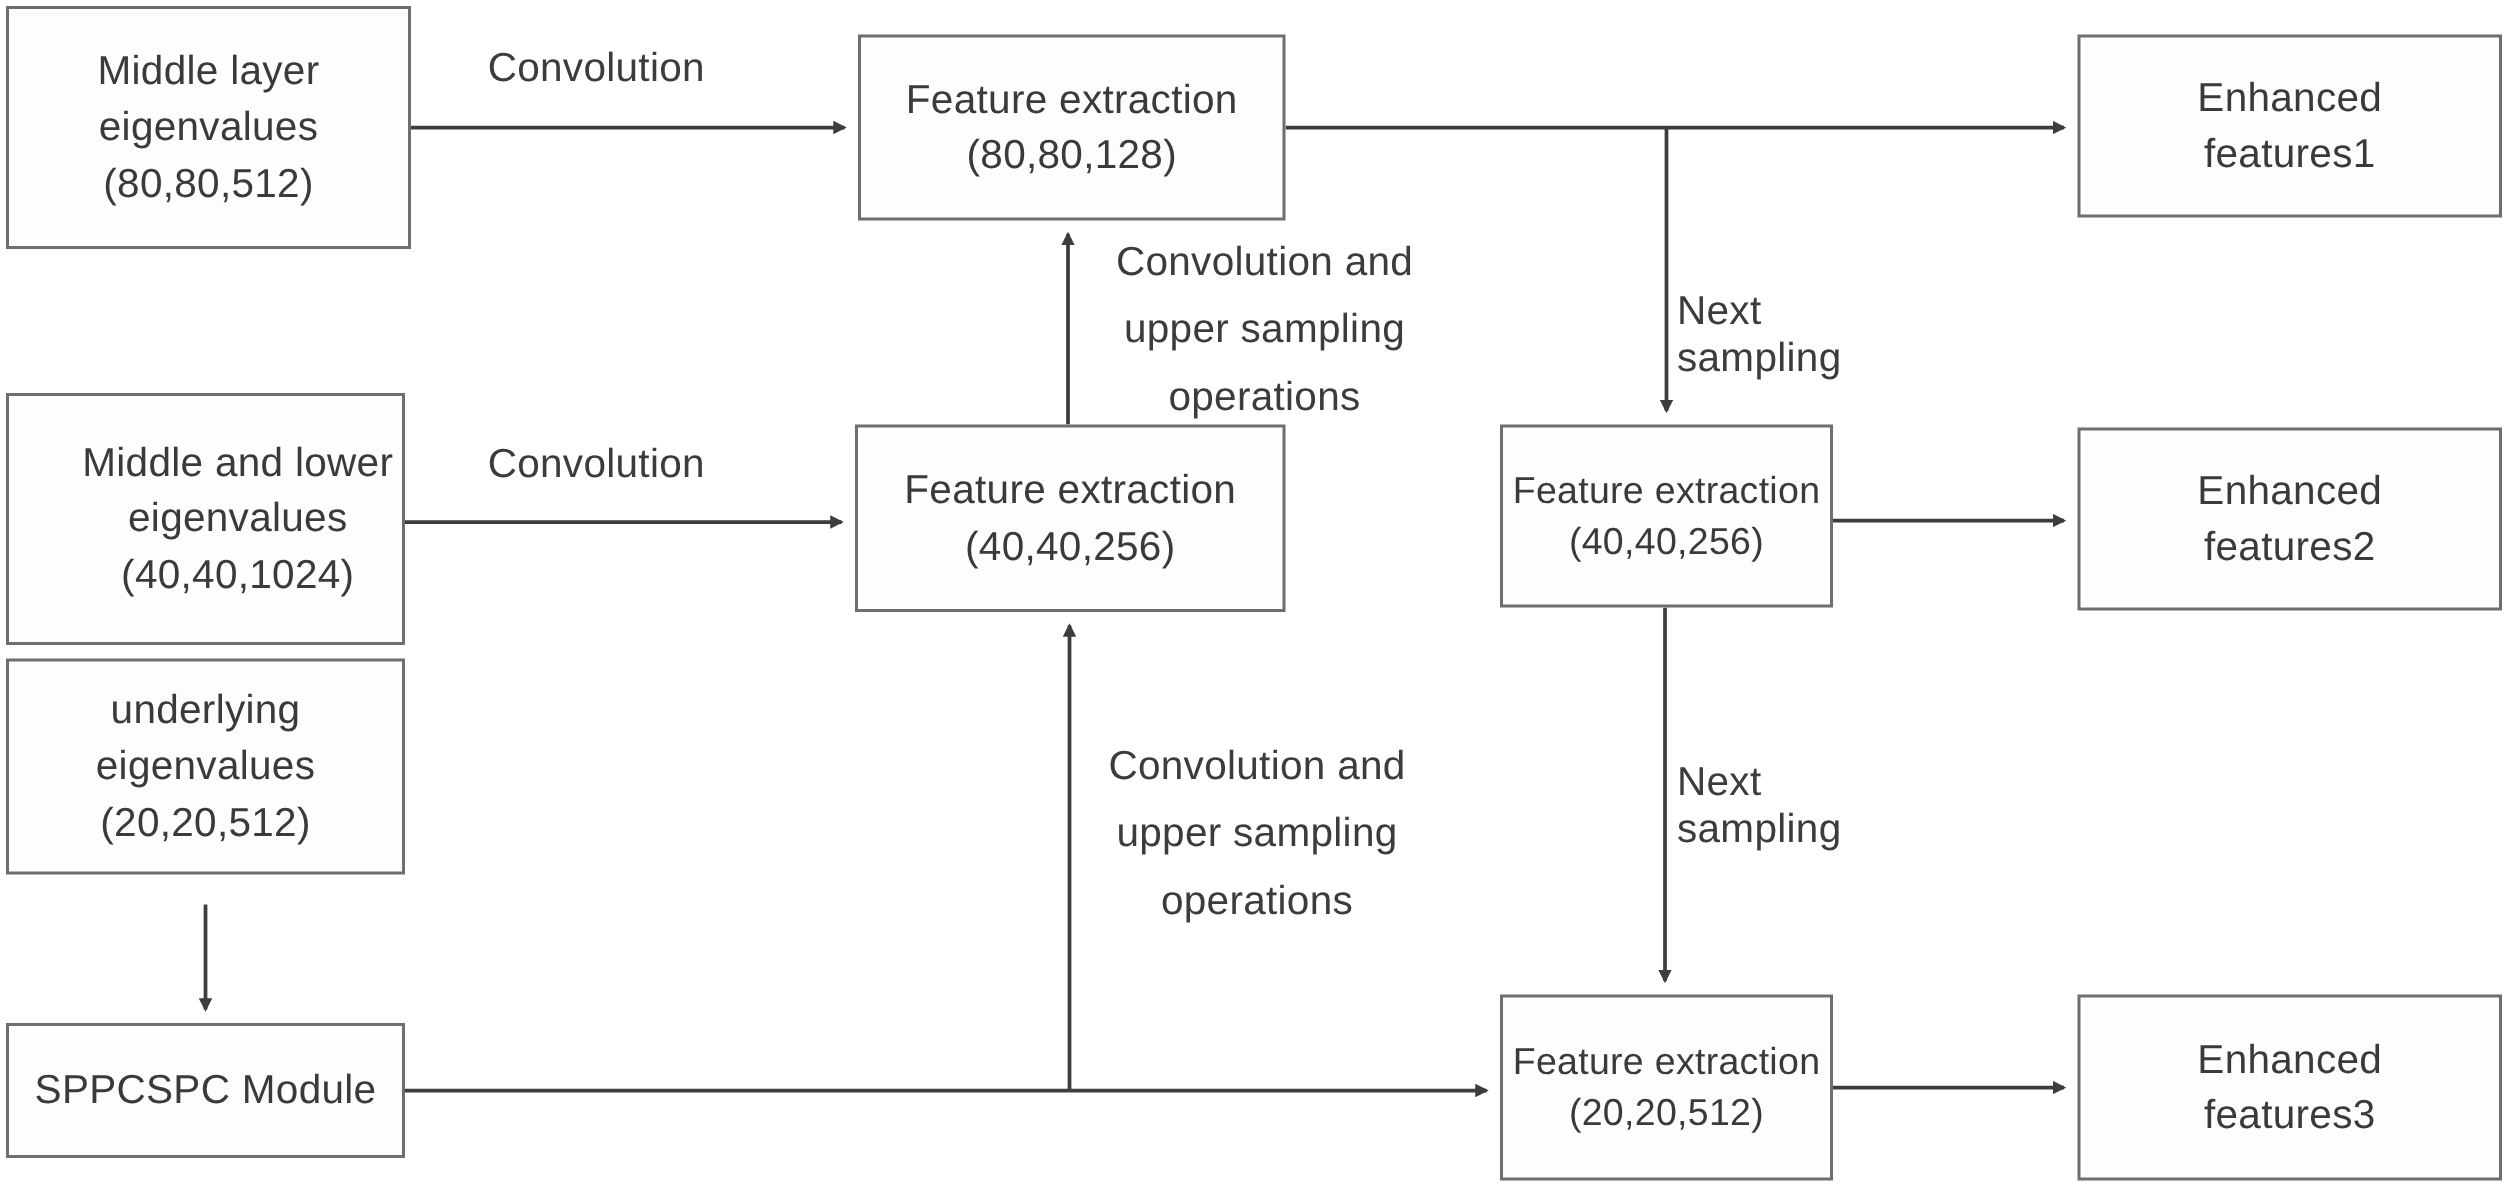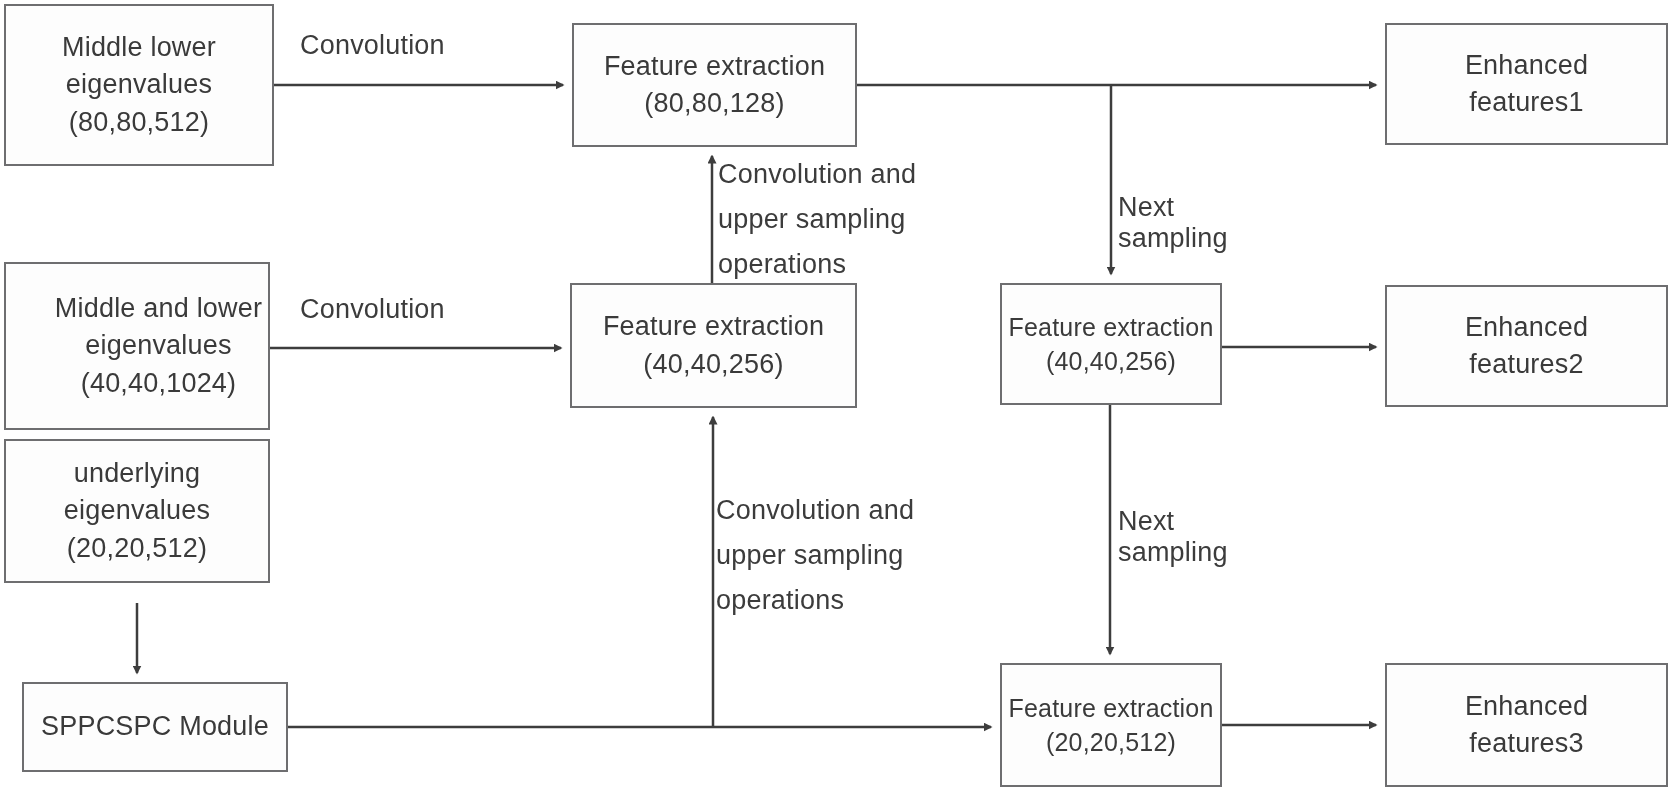--- a/index.html
+++ b/index.html
@@ -29,28 +29,29 @@
     text-align: center;
     white-space: pre-line;
     font-size: 27px;
     line-height: 1.38;
     letter-spacing: 0.2px;
   }
   .edge-label {
     position: absolute;
     color: #3c3c3c;
     font-size: 27px;
+    text-align: center;
     white-space: pre-line;
     letter-spacing: 0.2px;
   }
   
   .n-middle-layer   { left: 4px;    top: 4px;   width: 270px; height: 162px; }
   .n-middle-lower   { left: 4px;    top: 262px; width: 266px; height: 168px; padding-left: 43px; }
   .n-underlying     { left: 4px;    top: 439px; width: 266px; height: 144px; }
-  .n-sppcspc        { left: 22px;    top: 682px; width: 266px; height: 90px;  }
+  .n-sppcspc        { left: 4px;    top: 682px; width: 266px; height: 90px;  }
   .n-fe-80          { left: 572px;  top: 23px;  width: 285px; height: 124px; }
   .n-fe-40-mid      { left: 570px;  top: 283px; width: 287px; height: 125px; }
   .n-fe-40-right    { left: 1000px; top: 283px; width: 222px; height: 122px; font-size: 25px; }
   .n-fe-20-right    { left: 1000px; top: 663px; width: 222px; height: 124px; font-size: 25px; }
   .n-enhanced-1     { left: 1385px; top: 23px;  width: 283px; height: 122px; }
   .n-enhanced-2     { left: 1385px; top: 285px; width: 283px; height: 122px; }
   .n-enhanced-3     { left: 1385px; top: 663px; width: 283px; height: 124px; }
   
   .l-conv-top       { left: 300px;  top: 30px;  width: 195px; }
   .l-conv-mid       { left: 300px;  top: 294px; width: 195px; }
@@ -89,21 +90,21 @@
       <line x1="713" y1="727" x2="713" y2="417" marker-end="url(#arrow)"></line>
 
       <line x1="1110" y1="405" x2="1110" y2="654" marker-end="url(#arrow)"></line>
 
       <line x1="1222" y1="347" x2="1376" y2="347" marker-end="url(#arrow)"></line>
 
       <line x1="1222" y1="725" x2="1376" y2="725" marker-end="url(#arrow)"></line>
     </g>
   </svg>
 
-  <div class="node n-middle-layer">Middle lower
+  <div class="node n-middle-layer">Middle layer
 eigenvalues
 (80,80,512)</div>
   <div class="node n-middle-lower">Middle and lower
 eigenvalues
 (40,40,1024)</div>
   <div class="node n-underlying">underlying
 eigenvalues
 (20,20,512)</div>
   <div class="node n-sppcspc">SPPCSPC Module</div>
 

